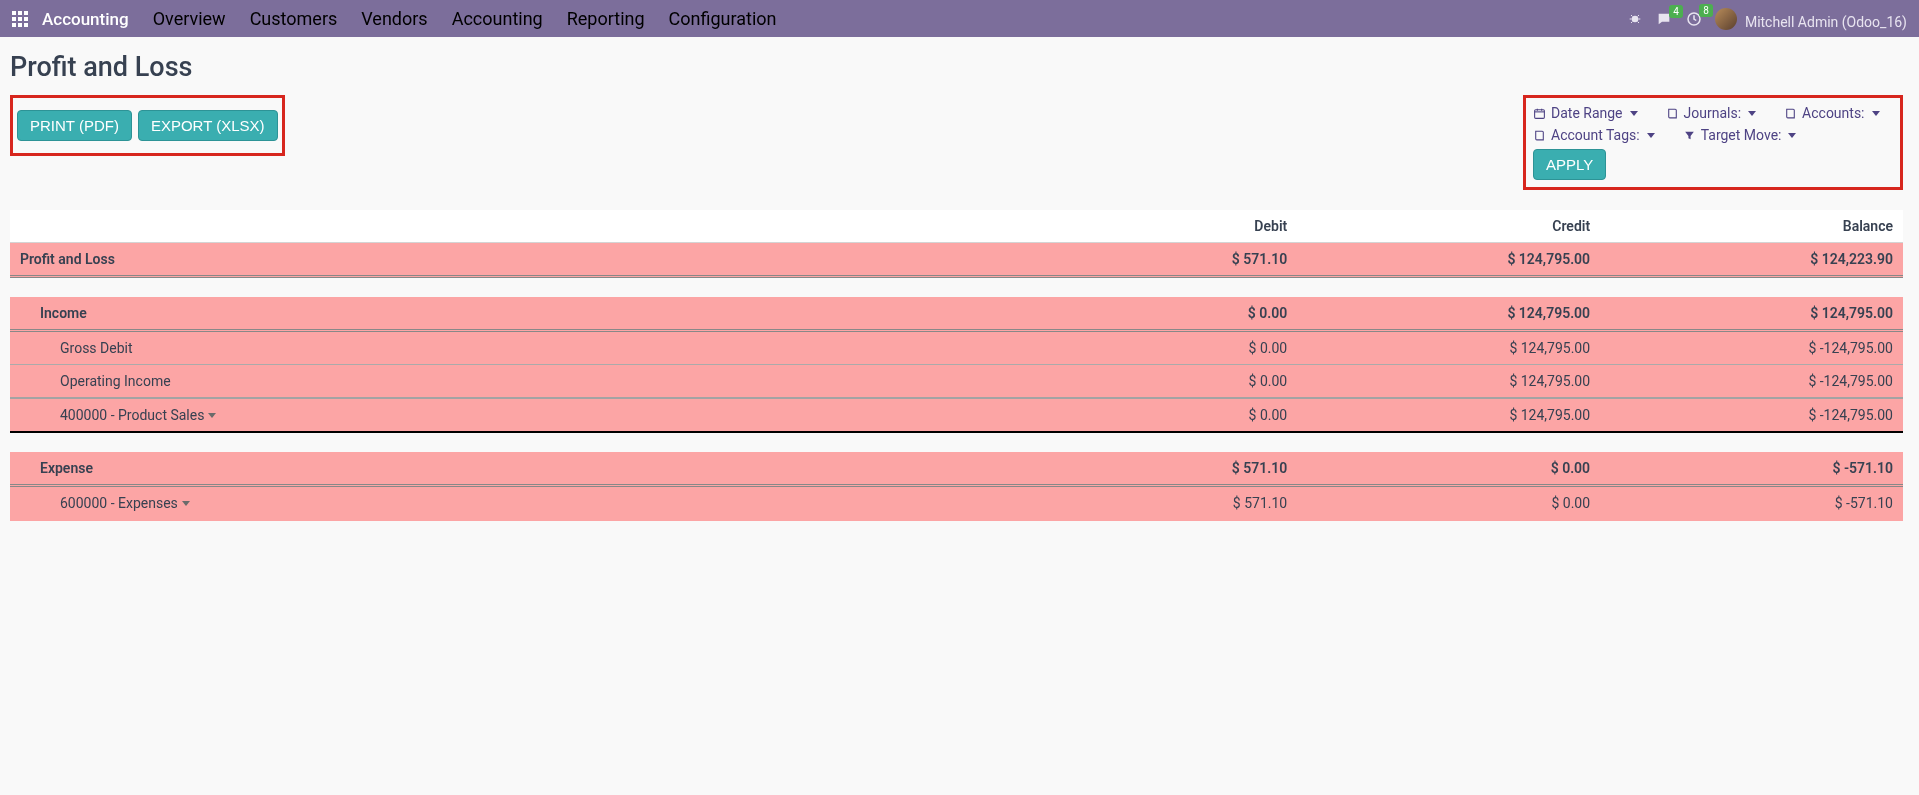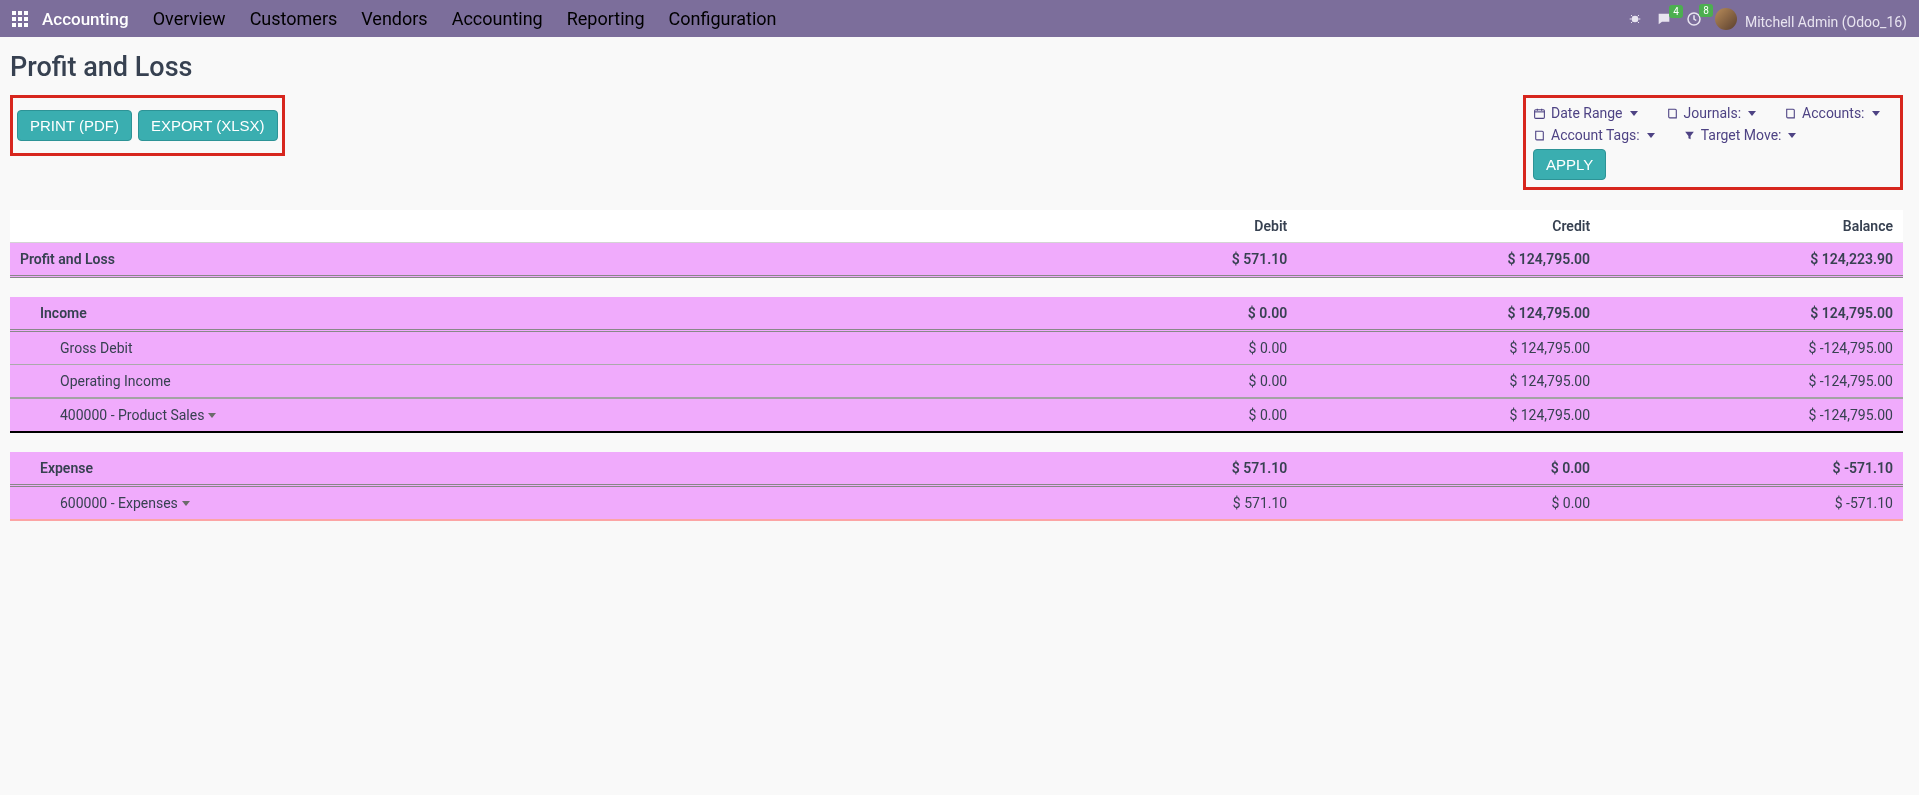--- a/index.html
+++ b/index.html
@@ -36,21 +36,21 @@
 .table thead th { font-weight: 600; border-bottom: 1px solid #d4d4d4; background: #fff; }
 .row-main td { font-weight: 600; border-bottom: 3px double #888; }
 .row-section td { font-weight: 600; border-bottom: 3px double #888; }
 .row-sub td { border-bottom: 1px solid #aaa; }
 .row-detail td { border-top: 2px solid #a3a3a3; border-bottom: 2px solid #000; }
 .row-detail2 td { border-bottom: 2px solid #fca5a5; }
 .indent-1 { padding-left: 30px !important; }
 .indent-2 { padding-left: 50px !important; }
 .indent-3 { padding-left: 50px !important; }
 .acct-caret { display: inline-block; width: 0; height: 0; border-left: 4px solid transparent; border-right: 4px solid transparent; border-top: 5px solid #6b6b6b; margin-left: 4px; vertical-align: middle; }
-tr { background: #f0abfc; }
+tr { background: #fca5a5; }
 .spacer td { height: 20px; border: none; background: #f9f9f9; }
 </style>
 </head>
 <body>
 
 <div class="navbar">
   <div class="nav-left">
     <div class="apps-icon">
       <span></span>
         <span></span>

